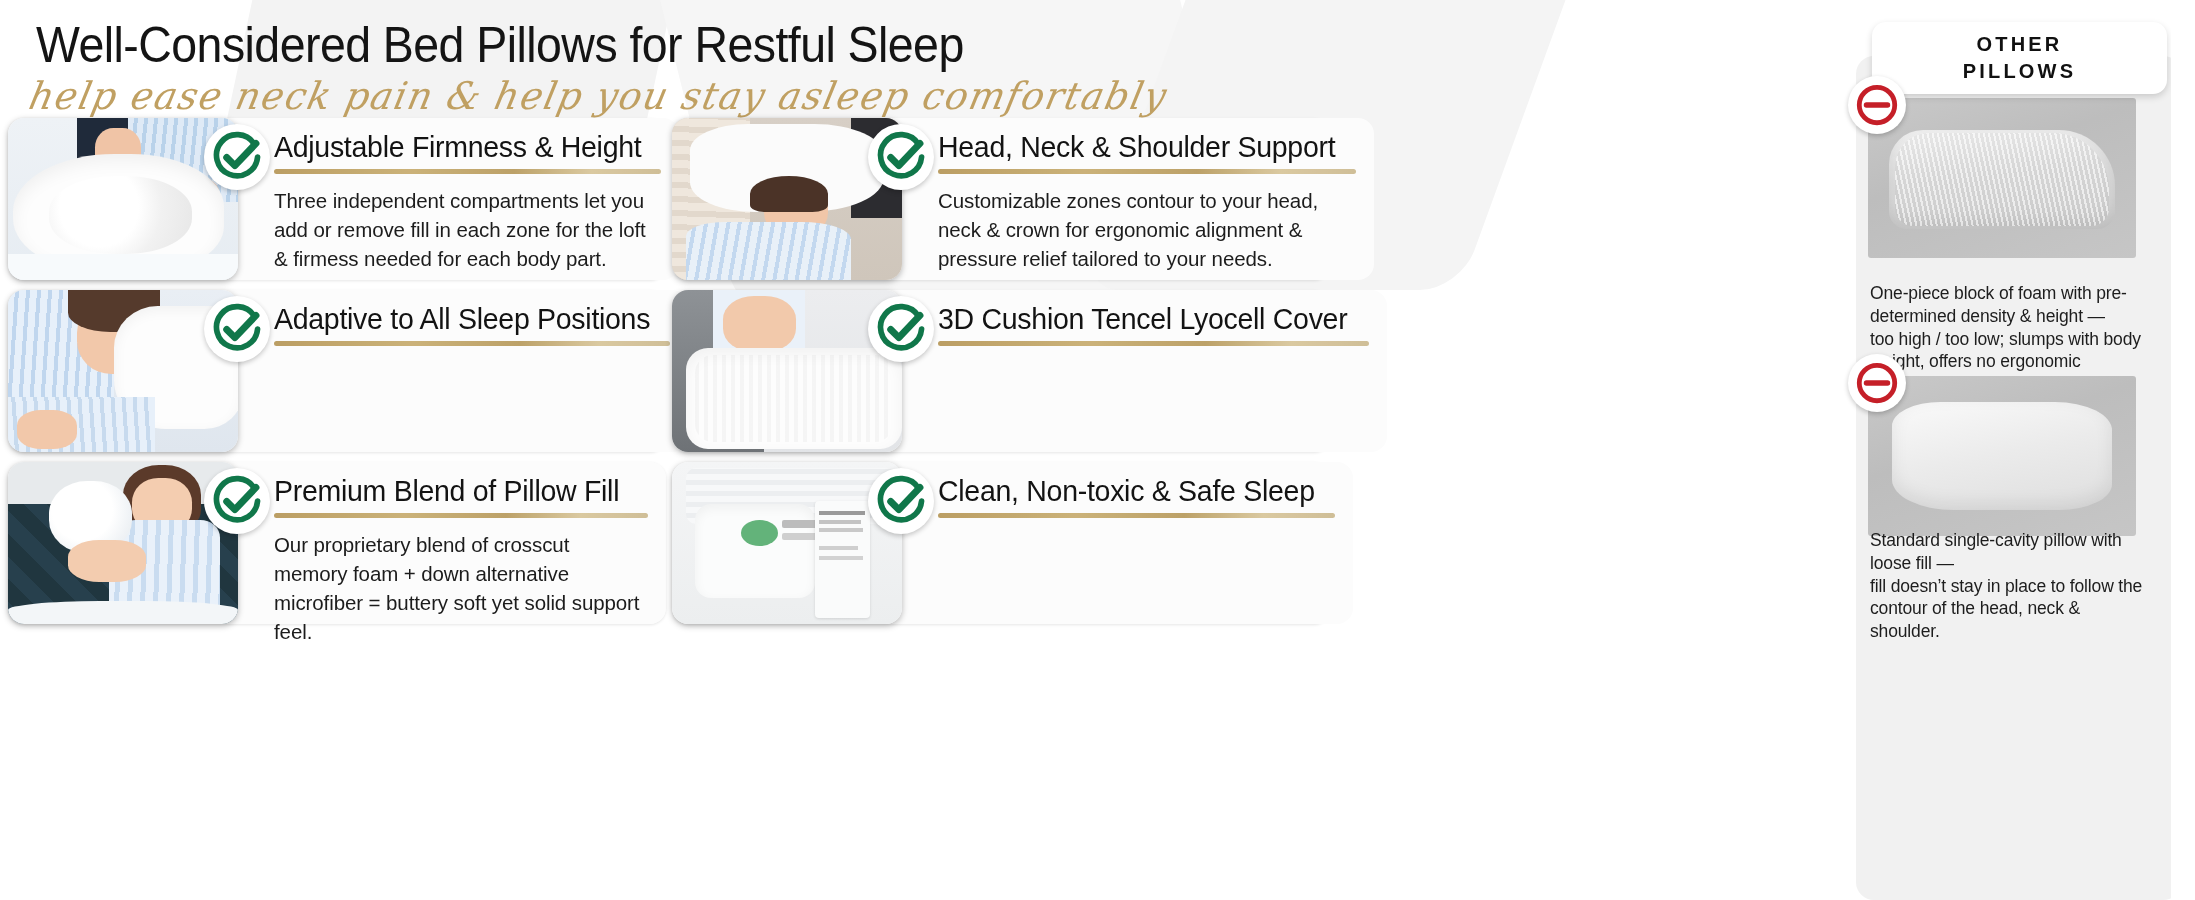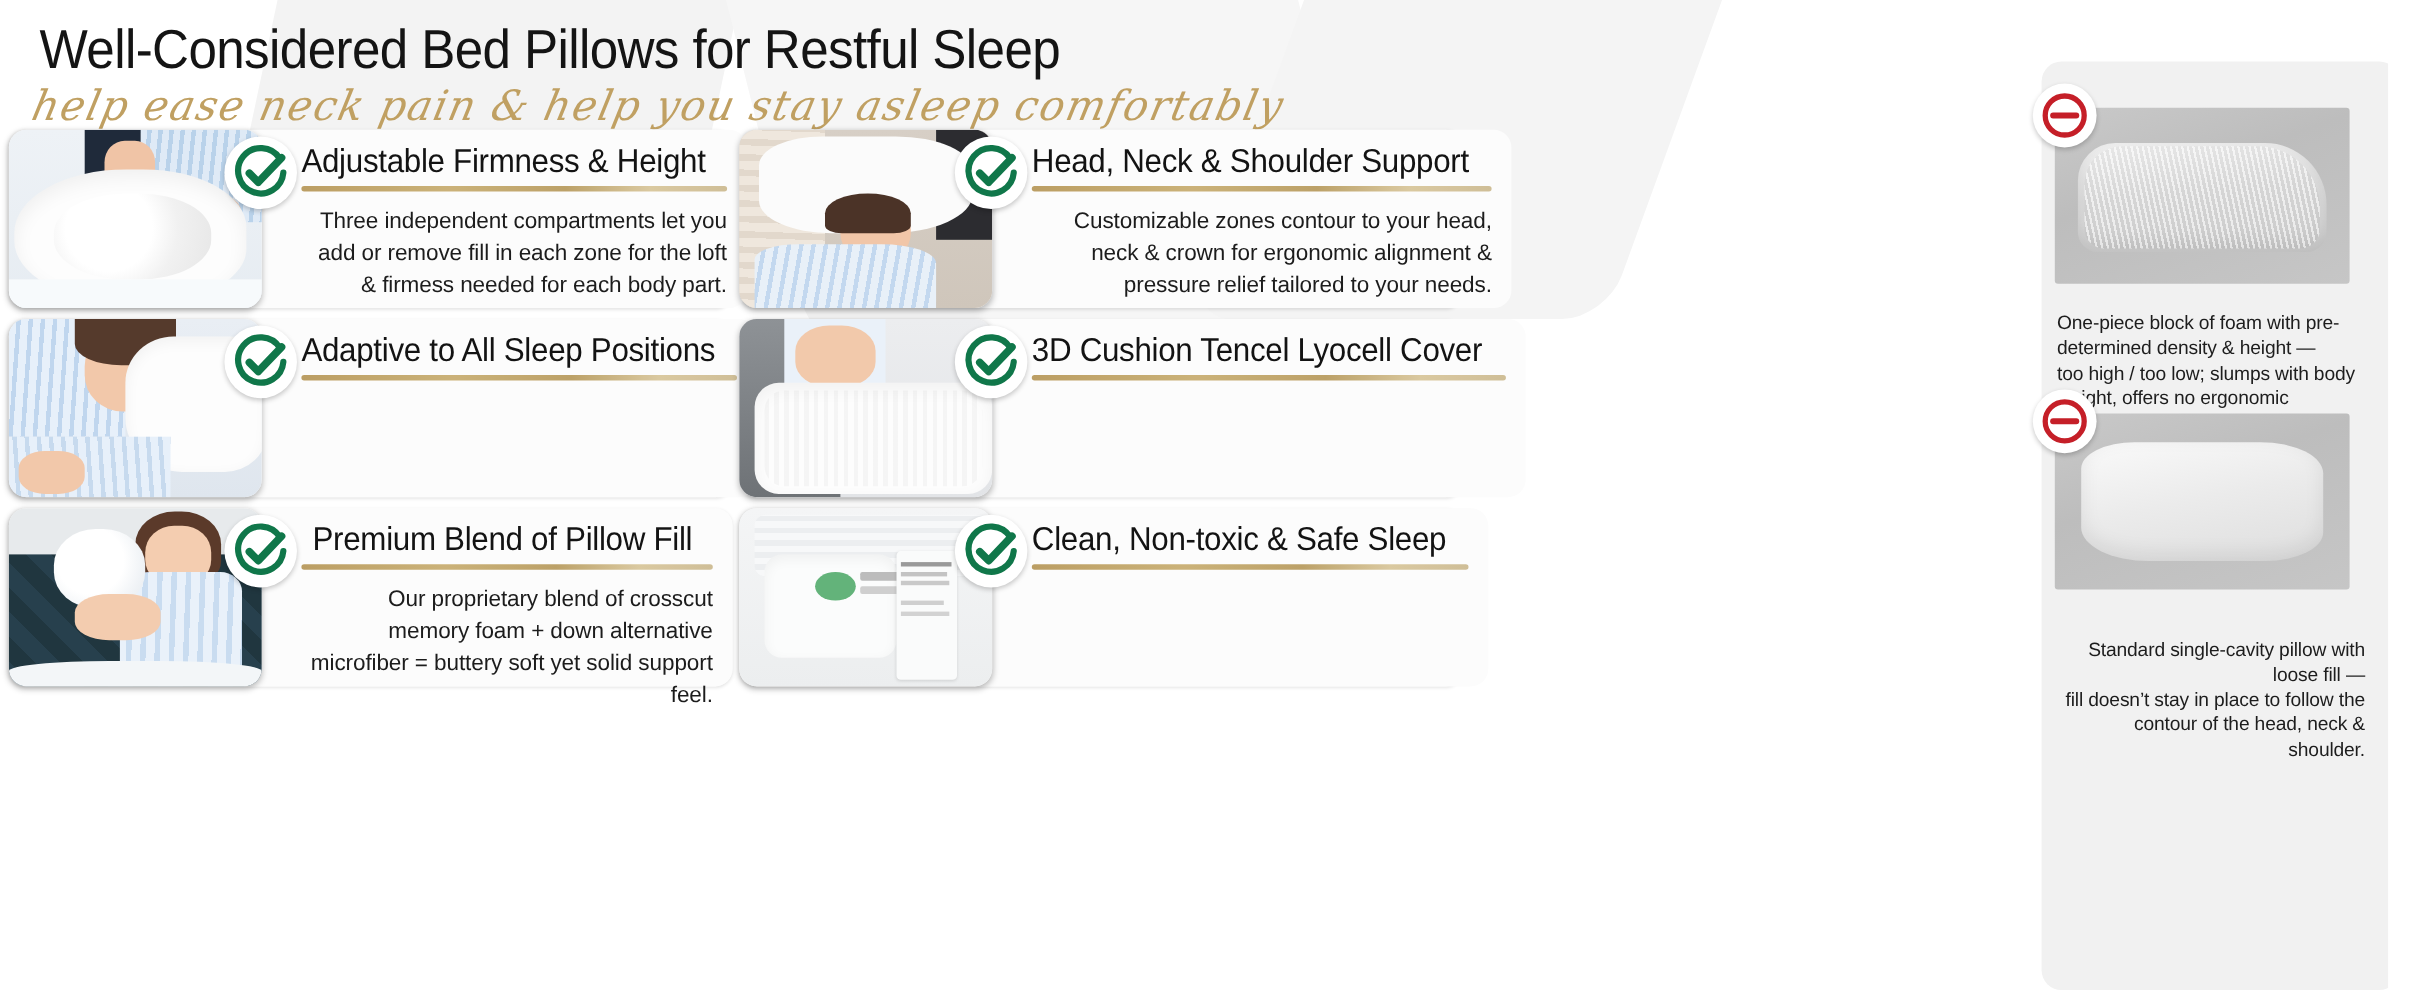--- a/index.html
+++ b/index.html
@@ -62,21 +62,20 @@
     z-index:2;
   }
   .card .body {
     position:relative;
     flex:1 1 auto;
     padding:12px 18px 10px 52px;
     background:#fcfcfc;
     border-radius:0 16px 16px 0;
     margin-left:-16px;
     z-index:1;
-    text-align:right;
   }
   .feat-title {
     font-size:30px; font-weight:400; color:#131313;
     white-space:nowrap; letter-spacing:-0.3px;
     transform:scaleX(0.95); transform-origin:left center;
     line-height:1.15;
   }
   .rule {
     height:5px; width:100%; max-width:560px;
     margin-top:4px; margin-bottom:12px;
@@ -307,20 +306,24 @@
           <svg width="52" height="52" viewBox="0 0 48 48">
     <path d="M40 12 A19 19 0 1 0 43 24" fill="none" stroke="#10774a" stroke-width="5.2" stroke-linecap="round"></path>
     <path d="M14.5 24.5 L22 32 L41.5 11.5" fill="none" stroke="#10774a" stroke-width="6.4" stroke-linecap="round" stroke-linejoin="round"></path>
   </svg>
         </div>
       </div>
     </div>
 
   <div id="sidebar">
     <div id="sidebar-panel"></div>
+    <div id="other-pillows-tab">
+      <span>OTHER</span>
+      <span>PILLOWS</span>
+    </div>
   <div class="other-item" style="top: 0px;">
         <div class="other-photo" style="top: 76px;">
           <div style="position:absolute;left:8%;top:20%;width:84%;height:62%;
       background:linear-gradient(175deg,#f0f0f0 0%,#dcdcdc 45%,#cfcfcf 100%);
       border-radius:34px 56px 18px 18px;
       box-shadow:inset 0 -8px 16px rgba(0,0,0,.09);"></div>
       <div style="position:absolute;left:10%;top:22%;width:80%;height:58%;
       background:repeating-linear-gradient(78deg,rgba(255,255,255,.55) 0 2px,rgba(0,0,0,.03) 2px 5px);
       border-radius:34px 56px 18px 18px;"></div>
         </div>
@@ -339,18 +342,18 @@
       background:linear-gradient(168deg,#fafafa 0%,#ebebeb 48%,#dedede 100%);
       border-radius:22% 26% 24% 28%;
       box-shadow:inset 0 -6px 18px rgba(0,0,0,.08);"></div>
         </div>
         <div class="no-badge" style="left: 8px; top: 332px;">
           <svg width="46" height="46" viewBox="0 0 48 48">
     <circle cx="24" cy="24" r="18.5" fill="none" stroke="#c51f28" stroke-width="5"></circle>
     <line x1="13" y1="24" x2="35" y2="24" stroke="#c51f28" stroke-width="5.6" stroke-linecap="round"></line>
   </svg>
         </div>
-        <div class="other-desc" style="top: 557px; white-space: pre-line; text-align: right;">Standard single-cavity pillow with loose fill —
+        <div class="other-desc" style="top: 507px; white-space: pre-line;">Standard single-cavity pillow with loose fill —
 fill doesn’t stay in place to follow the contour of the head, neck &amp; shoulder.</div>
       </div>
     </div>
 
 </div>
 
 </body></html>

